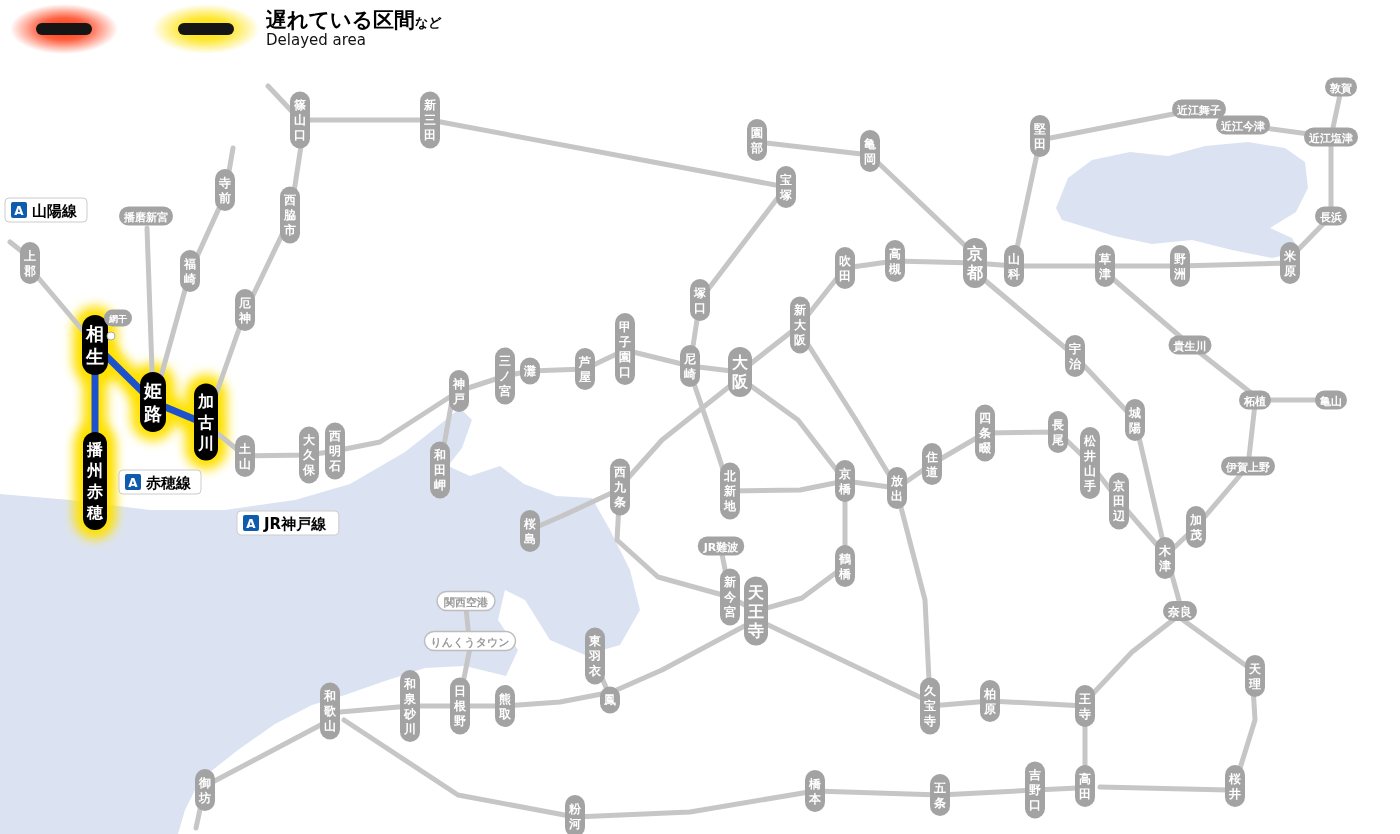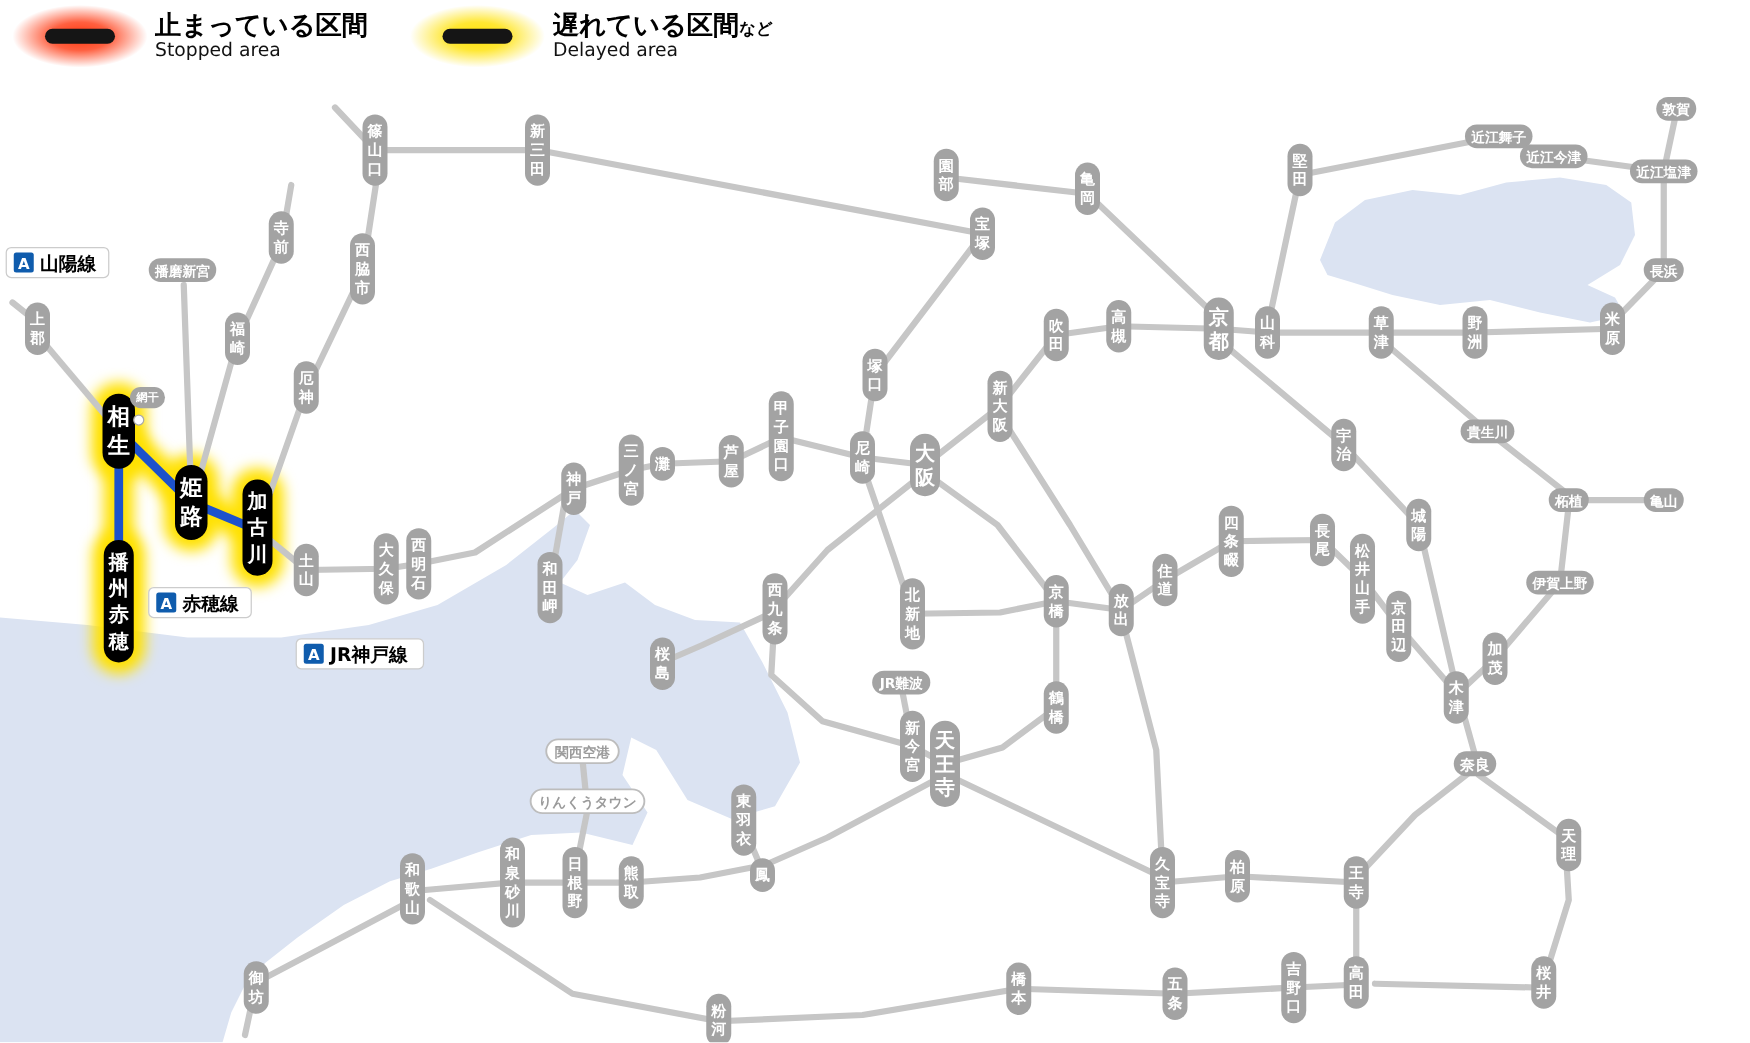--- a/index.html
+++ b/index.html
@@ -537,24 +537,20 @@
         <text x="251" y="524" fill="#ffffff" font-size="12" font-weight="bold" text-anchor="middle" dominant-baseline="central">A</text>
         <text x="264" y="524" fill="#000000" font-size="15" font-weight="bold" dominant-baseline="central">JR神戸線</text>
       </g>
     </svg>
 
   <div class="legend">
     <div class="legend-item">
       <span class="glow red">
         <span class="sample-pill"></span>
       </span>
-      <span class="legend-text">
-        <span class="jp"><span>止まっている区間</span><span class="suffix"></span></span>
-        <span class="en">Stopped area</span>
-      </span>
     </div>
     <div class="legend-item">
       <span class="glow yellow">
         <span class="sample-pill"></span>
       </span>
       <span class="legend-text">
         <span class="jp"><span>遅れている区間</span><span class="suffix">など</span></span>
         <span class="en">Delayed area</span>
       </span>
     </div>

